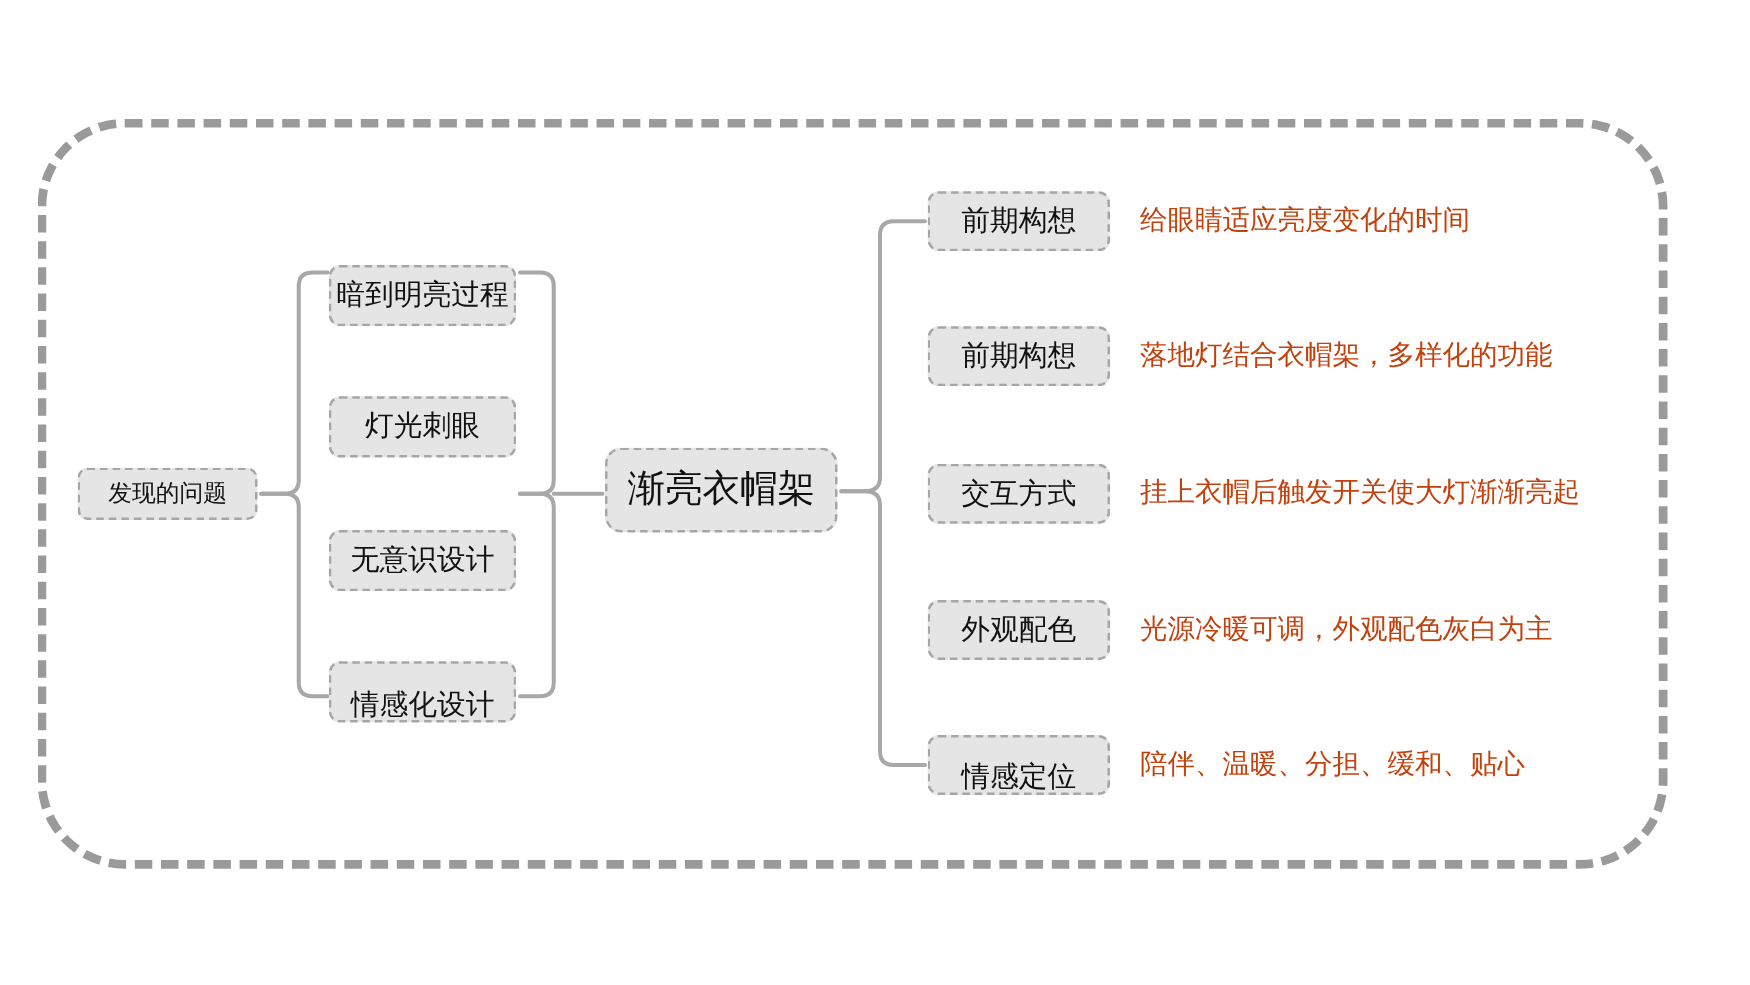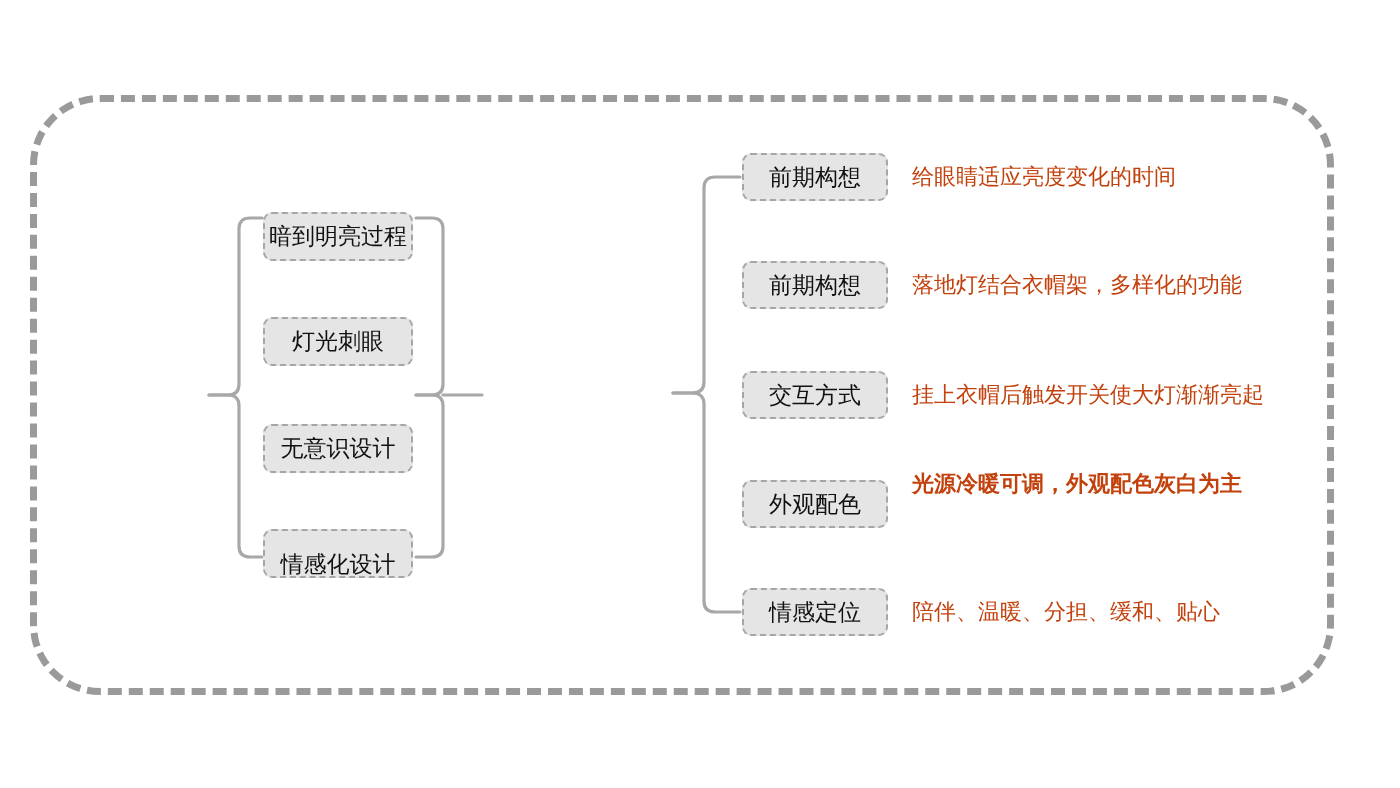--- a/index.html
+++ b/index.html
@@ -78,36 +78,36 @@
   .node-r {
     left: 742px;
     width: 146px;
     height: 48px;
     font-size: 23px;
   }
   .node-r0 { top: 153px; }
   .node-r1 { top: 261px; }
   .node-r2 { top: 371px; }
   .node-r3 { top: 480px; }
-  .node-r4 { top: 588px; }
+  .node-r4 { top: 588px; align-items: flex-end; }
 
   
   .desc {
     position: absolute;
     left: 912px;
     font-size: 22px;
     color: #c2410c;
     white-space: nowrap;
     line-height: 1;
     transform: translateY(-50%);
   }
   .desc0 { top: 177px; }
   .desc1 { top: 285px; }
   .desc2 { top: 395px; }
-  .desc3 { top: 484px; font-weight: bold; }
+  .desc3 { top: 504px; }
   .desc4 { top: 612px; }
 
   
   .connectors {
     position: absolute;
     left: 0;
     top: 0;
     width: 1400px;
     height: 788px;
     pointer-events: none;
@@ -133,34 +133,40 @@
     <path d="M 209 395 L 228 395 Q 239 395 239 406 L 239 546 Q 239 557 250 557 L 262 557"></path>
 
     <path d="M 416 395 L 432 395 Q 443 395 443 384 L 443 229 Q 443 218 432 218 L 416 218"></path>
     <path d="M 416 395 L 432 395 Q 443 395 443 406 L 443 546 Q 443 557 432 557 L 416 557"></path>
     <path d="M 443 395 L 482 395"></path>
 
     <path d="M 673 393 L 692 393 Q 704 393 704 382 L 704 188 Q 704 177 715 177 L 740 177"></path>
     <path d="M 673 393 L 692 393 Q 704 393 704 404 L 704 601 Q 704 612 715 612 L 740 612"></path>
   </svg>
 
+  <div class="node node-root">
+    <span>发现的问题</span>
+  </div>
 
   <div class="node node-l node-l0">
     <span>暗到明亮过程</span>
   </div>
   <div class="node node-l node-l1">
     <span>灯光刺眼</span>
   </div>
   <div class="node node-l node-l2">
     <span>无意识设计</span>
   </div>
   <div class="node node-l node-l3">
     <span>情感化设计</span>
   </div>
 
+  <div class="node node-center">
+    <span>渐亮衣帽架</span>
+  </div>
 
   <div class="node node-r node-r0">
     <span>前期构想</span>
   </div>
   <div class="node node-r node-r1">
     <span>前期构想</span>
   </div>
   <div class="node node-r node-r2">
     <span>交互方式</span>
   </div>

